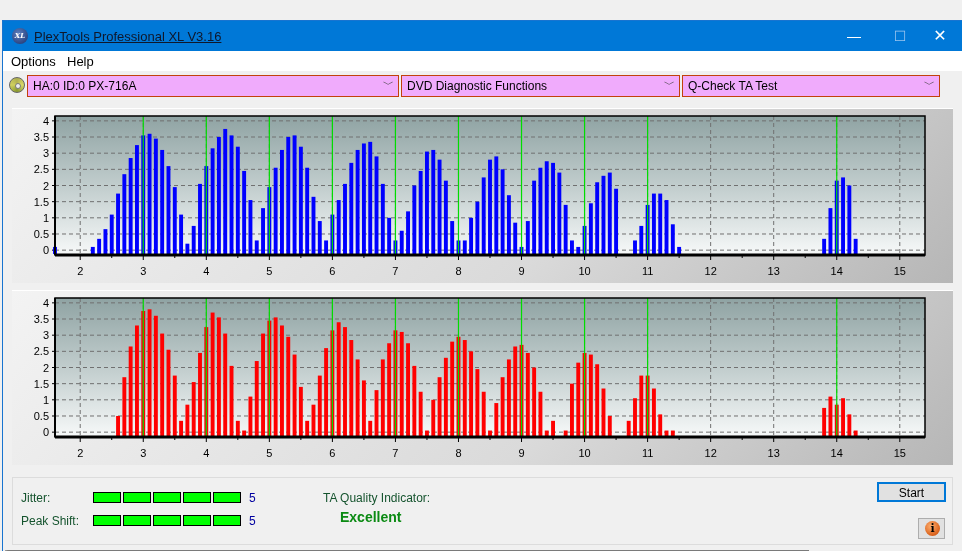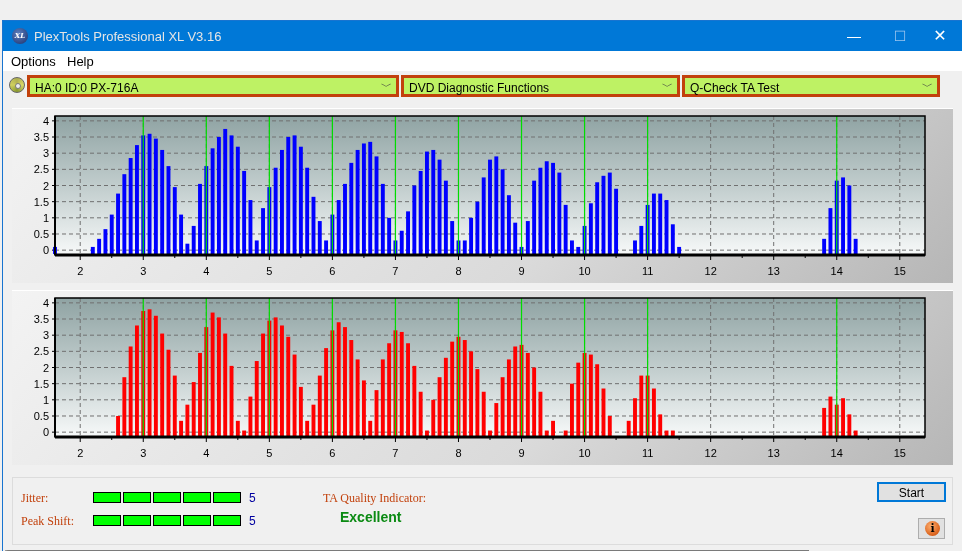--- a/index.html
+++ b/index.html
@@ -1,36 +1,36 @@
 <!DOCTYPE html>
 <html><head>
 <meta charset="utf-8">
 <style>
   * { box-sizing: border-box; margin: 0; padding: 0; }
   html, body { width: 962px; height: 551px; overflow: hidden; background: #f0f0f0; font-family: "Liberation Sans", sans-serif; font-size: 12px; color: #000; }
   .window { position: absolute; left: 2px; top: 0; width: 962px; height: 551px; border: 1px solid #1874d0; background: #f0f0f0; margin-top: 20px; }
   .titlebar { position: absolute; left: 0; top: 0; width: 960px; height: 30px; background: #0078d7; color: #fff; }
   .titlebar .app-icon { position: absolute; left: 9px; top: 7px; width: 16px; height: 16px; border-radius: 50%; background: radial-gradient(circle at 40% 35%, #5b7fc0, #1b2f6a); color: #fff; font: bold 7px "DejaVu Serif", serif; font-style: italic; text-align: center; line-height: 16px; }
-  .titlebar .title { position: absolute; left: 31px; top: 8px; font-size: 13px; color: #e5e5e5; }
+  .titlebar .title { position: absolute; left: 31px; top: 8px; font-size: 13px; color: #0f172a; text-decoration: underline; }
   .winbtn { position: absolute; top: 0; width: 46px; height: 30px; color: #fff; text-align: center; line-height: 30px; font-size: 14px; }
   .winbtn.min { left: 828px; }
   .winbtn.max { left: 874px; color: #9cc6ef; }
   .winbtn.close { left: 914px; font-size: 16px; }
   .menubar { position: absolute; left: 0; top: 30px; width: 960px; height: 20px; background: #fff; padding-left: 16px; }
   .menubar span { position: absolute; top: 3px; font-size: 13px; }
   .toolbar { position: absolute; left: 0; top: 50px; width: 960px; height: 30px; background: #f0f0f0; }
   .disc-icon { position: absolute; left: 6px; top: 6px; width: 16px; height: 16px; border-radius: 50%; background: conic-gradient(#b0b050, #d9d96a, #8a9a30, #d0d060, #b0b050); border: 1px solid #666; }
   .disc-icon::after { content: ""; position: absolute; left: 5px; top: 5px; width: 4px; height: 4px; border-radius: 50%; background: #eee; border: 1px solid #777; }
-  .combo { position: absolute; top: 4px; height: 22px; background: #bef264; border: 3px solid #c2410c; font-size: 12px; }
+  .combo { position: absolute; top: 4px; height: 22px; background: #f0abfc; border: 1px solid #c2410c; font-size: 12px; }
   .combo .val { position: absolute; left: 5px; top: 3px; white-space: nowrap; }
   .combo .arrow { position: absolute; right: 4px; top: 1px; font-size: 11px; color: #444; }
   .chart-panel { position: absolute; left: 9px; width: 941px; border-top: 1px solid #fff; background: linear-gradient(135deg, #f3f3f3 0%, #dadada 60%, #b6b6b6 100%); }
   .chart-panel svg { position: absolute; left: 0; top: 0; }
   .bottom-panel { position: absolute; left: 9px; top: 456px; width: 941px; height: 68px; border: 1px solid #dcdcdc; background: #f0f0f0; }
-  .lbl { position: absolute; font-size: 12px; color: #c2410c; font-family: Liberation Serif, serif; }
+  .lbl { position: absolute; font-size: 12px; color: #14532d; }
   .meter { position: absolute; height: 11px; }
   .meter .seg { position: absolute; top: 0; width: 28px; height: 11px; background: #00ff00; border: 1px solid #000; }
   .meter-val { position: absolute; font-size: 12px; color: #0000a0; }
   .quality { position: absolute; left: 337px; top: 488px; font-size: 14px; font-weight: bold; color: #0a8a12; }
   .btn-start { position: absolute; left: 874px; top: 461px; width: 69px; height: 20px; background: #e1e1e1; border: 2px solid #0078d7; text-align: center; line-height: 18px; font-size: 12px; }
   .btn-info { position: absolute; left: 915px; top: 497px; width: 27px; height: 21px; background: #e1e1e1; border: 1px solid #adadad; }
   .btn-info .i { position: absolute; left: 6px; top: 2px; width: 15px; height: 15px; border-radius: 50%; background: radial-gradient(circle at 40% 35%, #ffb070, #d9601a 70%, #a04010); color: #000; font: bold 11px "DejaVu Serif", serif; text-align: center; line-height: 15px; }
   .statusbar { position: absolute; left: 2px; top: 529px; width: 804px; height: 19px; background: #fff; border-top: 2px solid #7a7a7a; border-left: 6px solid #a3a3a3; }
   .statusbar span { position: absolute; left: 4px; top: 2px; color: #e00000; font-size: 12px; }
 </style>

